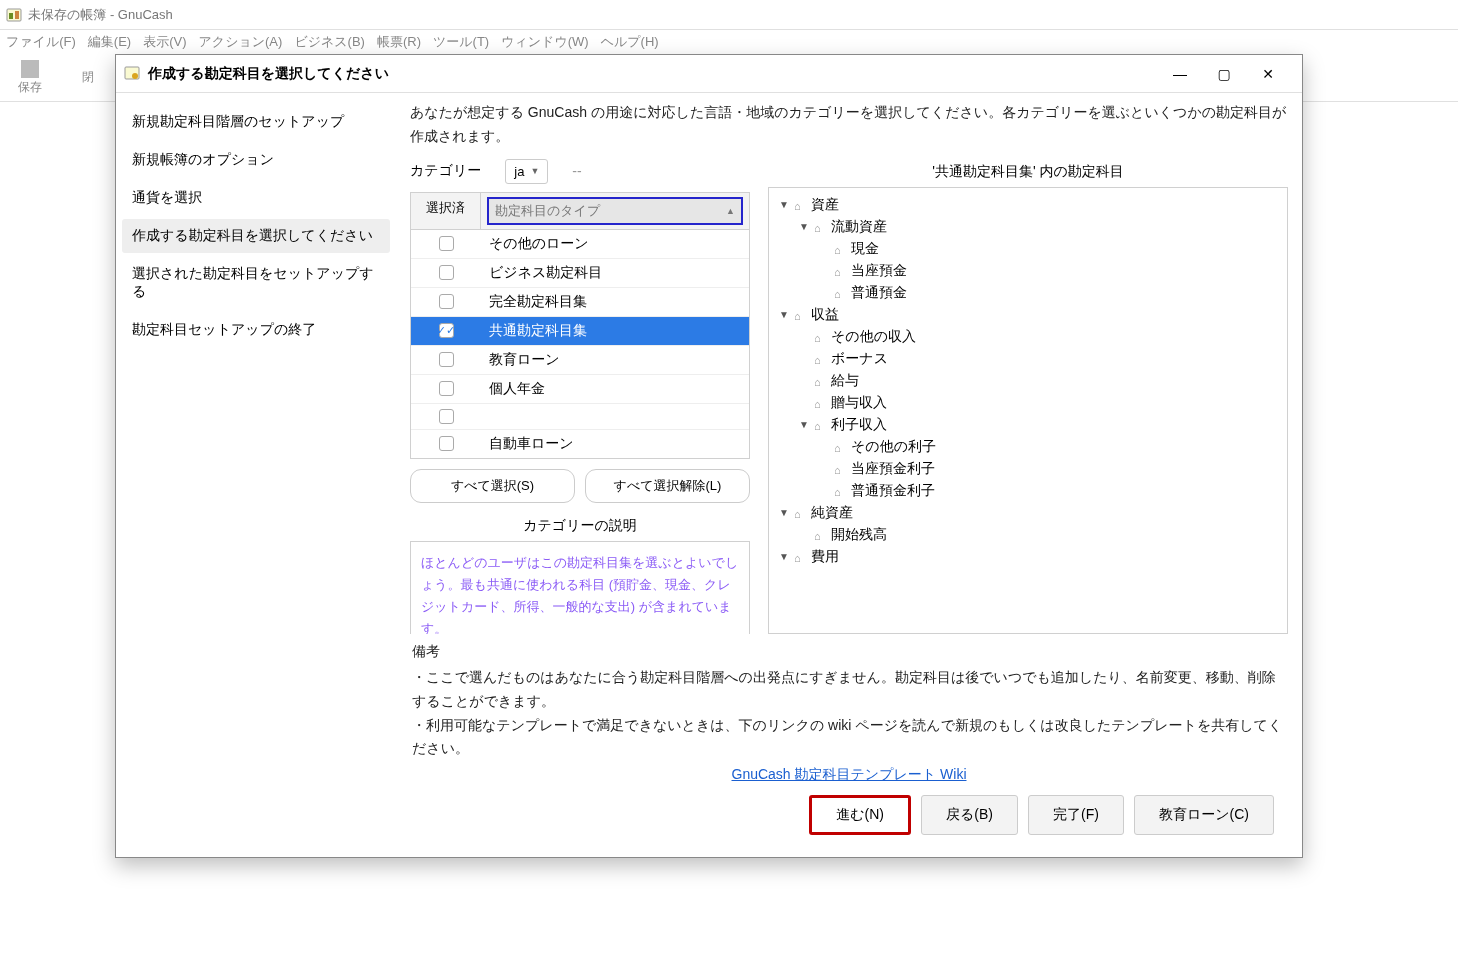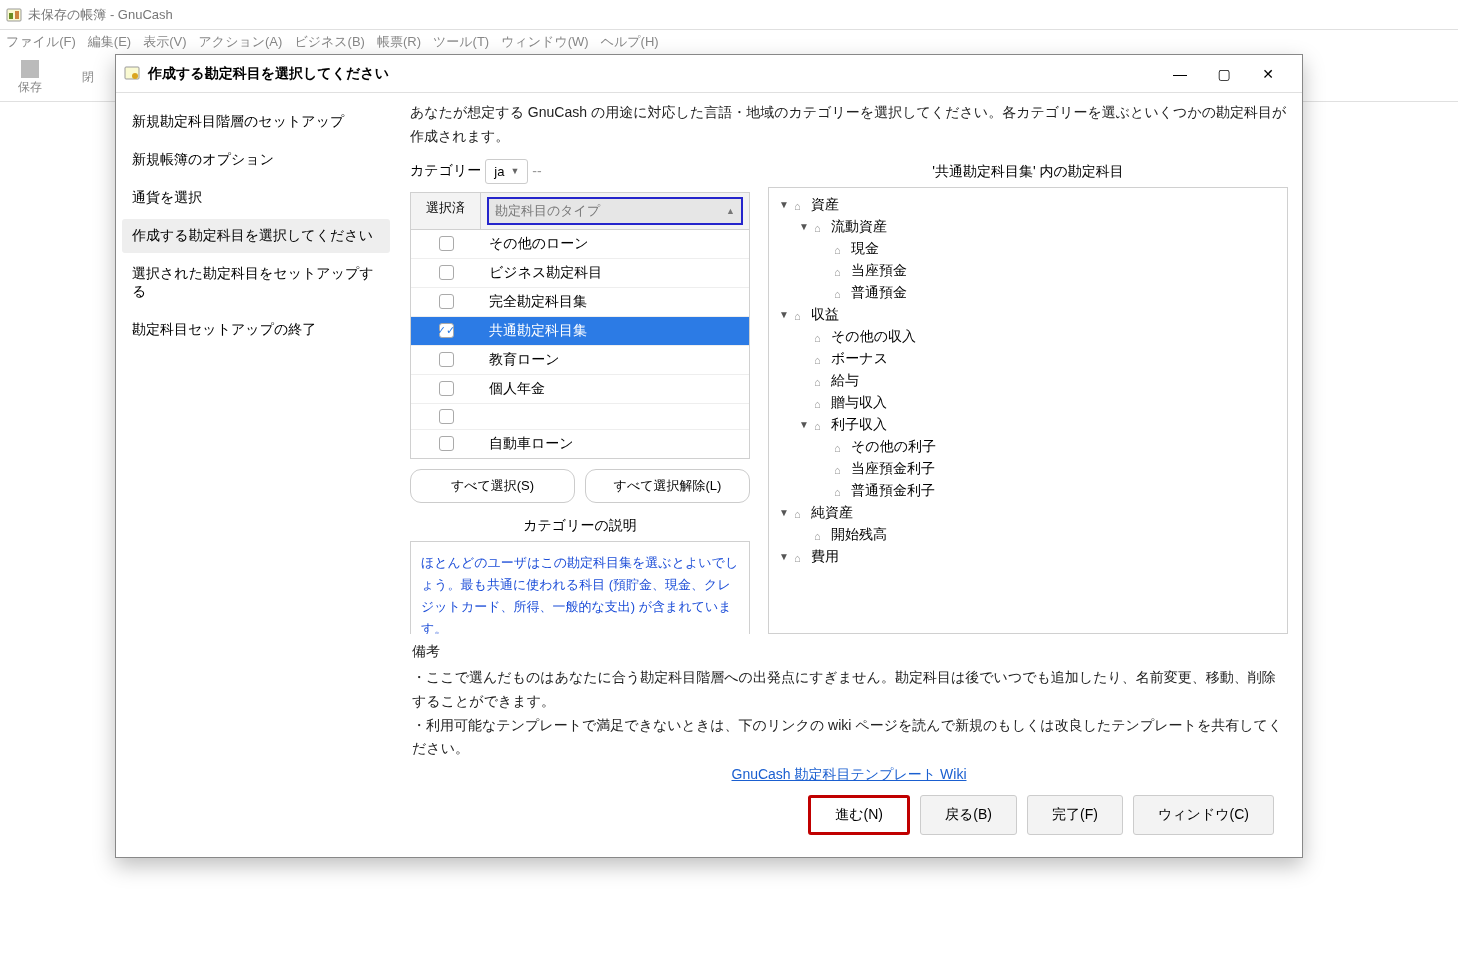--- a/index.html
+++ b/index.html
@@ -29,21 +29,21 @@
 .wizard-nav { width: 280px; padding: 12px 6px; display: flex; flex-direction: column; gap: 4px; }
 .wizard-step { padding: 8px 10px; font-size: 14px; cursor: default; border-radius: 3px; }
 .wizard-step.active { background: #eeeeee; }
 
 
 .wizard-content { flex: 1; padding: 8px 14px 10px 14px; display: flex; flex-direction: column; overflow: hidden; }
 .intro-text { font-size: 14px; color: #222; margin-bottom: 10px; line-height: 1.7; }
 .content-columns { display: flex; gap: 18px; flex: 1; overflow: hidden; }
 
 .category-col { width: 340px; display: flex; flex-direction: column; }
-.category-row { display: flex; align-items: center; gap: 4px; margin-bottom: 8px; font-size: 14px; }
+.category-row { display: flex; align-items: center; gap: 24px; margin-bottom: 8px; font-size: 14px; }
 .dropdown { display: inline-flex; align-items: center; border: 1px solid #ccc; padding: 4px 8px; border-radius: 3px; cursor: default; font-size: 13px; gap: 6px; }
 .dropdown::after { content: "▼"; font-size: 9px; color: #666; }
 .dashdash { color: #999; }
 
 .category-table { border: 1px solid #d0d0d0; display: flex; flex-direction: column; }
 .cat-header { display: flex; background: #f3f3f3; border-bottom: 1px solid #d0d0d0; }
 .cat-header .hcol1 { width: 70px; text-align: center; padding: 6px 4px; font-size: 13px; border-right: 1px solid #d0d0d0; }
 .cat-header .hcol2 { flex: 1; padding: 4px 6px; display: flex; align-items: center; }
 .cat-header .hcol2 .highlighted { display:flex; justify-content:space-between; align-items:center; flex:1; border: 2px solid #2525cc; background: #e6e6e6; color:#777; padding: 3px 6px; font-size: 13px; }
 .cat-row { display: flex; align-items: center; border-bottom: 1px solid #eee; }
@@ -52,21 +52,21 @@
 .cat-row .ccol2 { flex: 1; padding: 5px 8px; font-size: 14px; }
 .cat-row.selected { background: #2c7be5; color: #fff; }
 .cat-row.selected .check { background: #fff; }
 .check { width: 15px; height: 15px; border: 1px solid #aaa; border-radius: 3px; display: inline-flex; align-items:center; justify-content:center; font-size: 11px; color:#2c7be5; }
 .cat-row.selected .check.checked::after { content: "✓"; color:#2c7be5; }
 
 .select-btns { display: flex; gap: 10px; margin-top: 10px; }
 .select-btns button { flex: 1; padding: 7px; font-size: 13px; background: #fff; border: 1px solid #ccc; border-radius: 11px; cursor: default; }
 
 .description-label { text-align: center; font-size: 14px; margin-top: 14px; margin-bottom: 6px; }
-.description-box { border: 1px solid #d0d0d0; padding: 10px; font-size: 13px; color: #1d4ed8; line-height: 1.7; height: 120px; }
+.description-box { border: 1px solid #d0d0d0; padding: 10px; font-size: 13px; color: #8b5cf6; line-height: 1.7; height: 120px; }
 
 
 .accounts-col { flex: 1; display: flex; flex-direction: column; justify-content: center; }
 .accounts-header { text-align: center; font-size: 14px; margin-bottom: 6px; margin-top: 4px;}
 .accounts-tree { border: 1px solid #d0d0d0; flex: 1; padding: 6px 4px; overflow-y: auto; font-size: 14px; }
 .tree-node { padding: 2px 0; display: flex; align-items: center; gap: 3px; cursor: default; }
 .tree-toggle { width: 14px; display:inline-block; text-align:center; color:#555; font-size:10px; }
 .tree-icon { width: 14px; height: 10px; display: inline-block; color:#999; font-size:11px; }
 .indent-0 { padding-left: 4px; }
 .indent-1 { padding-left: 24px; }
@@ -330,17 +330,17 @@
         <div class="label">備考</div>
         <div class="bullet">・ここで選んだものはあなたに合う勘定科目階層への出発点にすぎません。勘定科目は後でいつでも追加したり、名前変更、移動、削除することができます。</div>
         <div class="bullet">・利用可能なテンプレートで満足できないときは、下のリンクの wiki ページを読んで新規のもしくは改良したテンプレートを共有してください。</div>
         <div class="wiki-link"><a href="#">GnuCash 勘定科目テンプレート Wiki</a></div>
       </div>
 
       <div class="modal-footer">
         <button class="primary">進む(N)</button>
         <button>戻る(B)</button>
         <button>完了(F)</button>
-        <button>ウィンドウ(C)</button>
+        <button>教育ローン(C)</button>
       </div>
     </div>
   </div>
 </div>
 
 </body></html>

